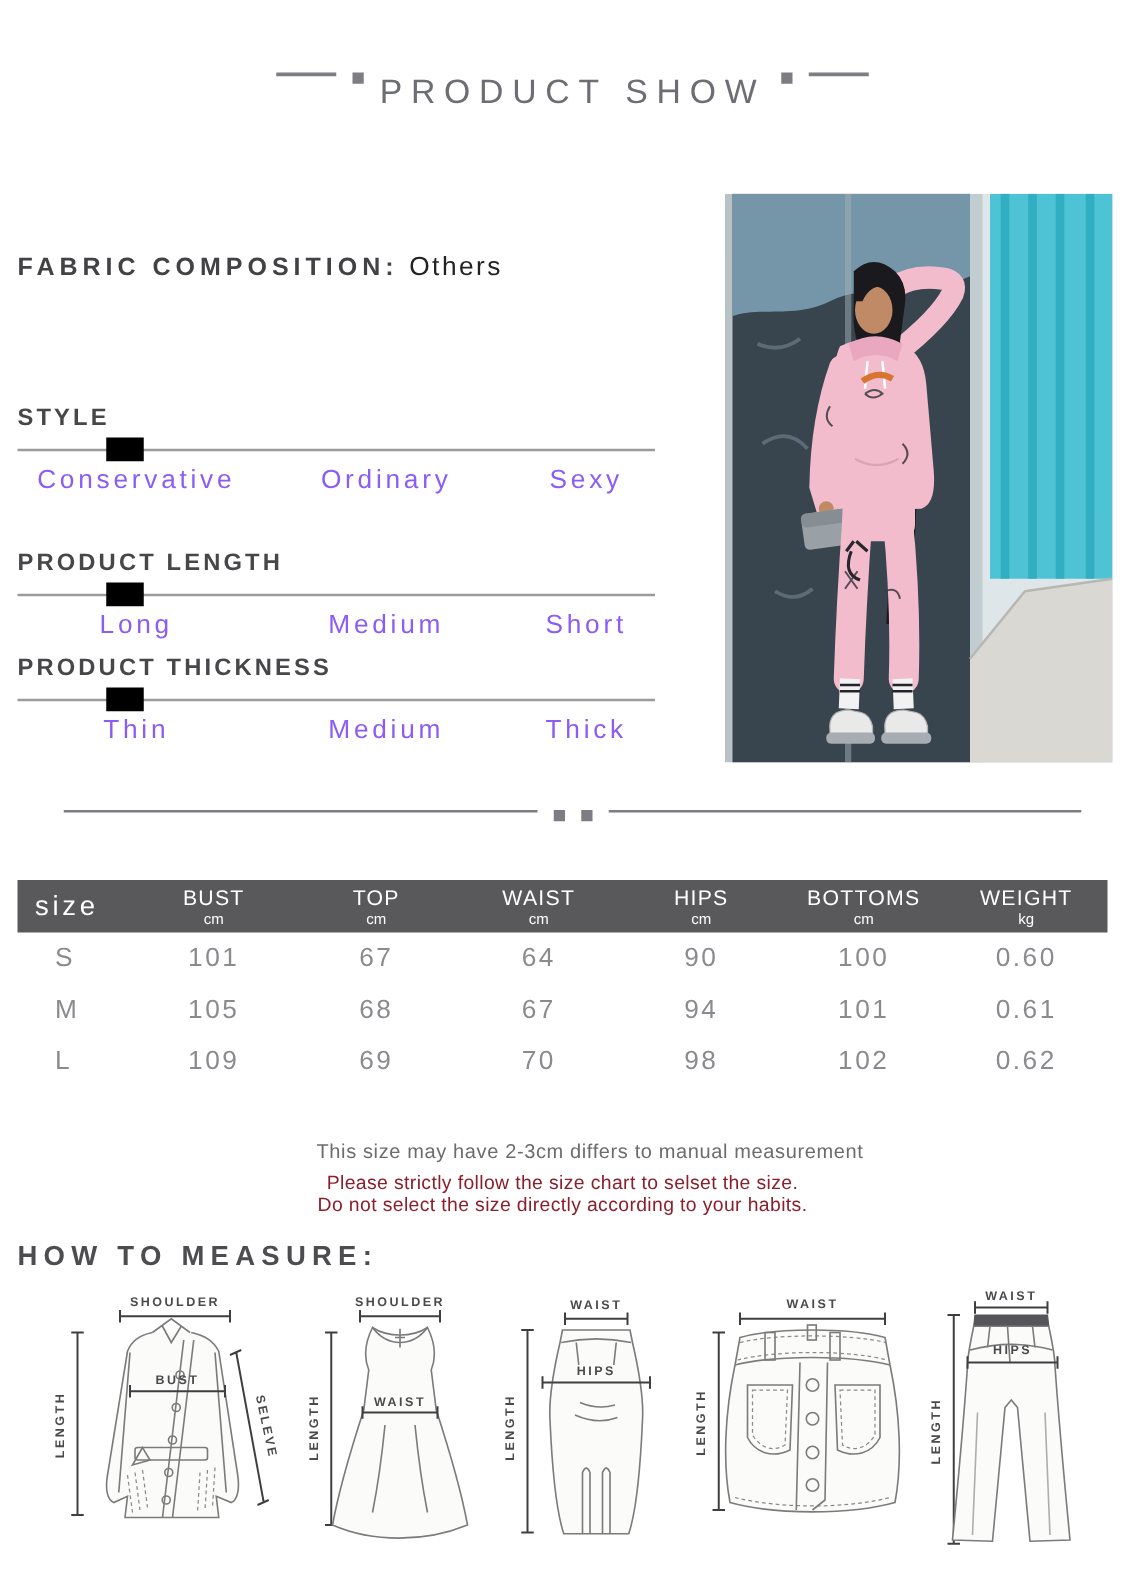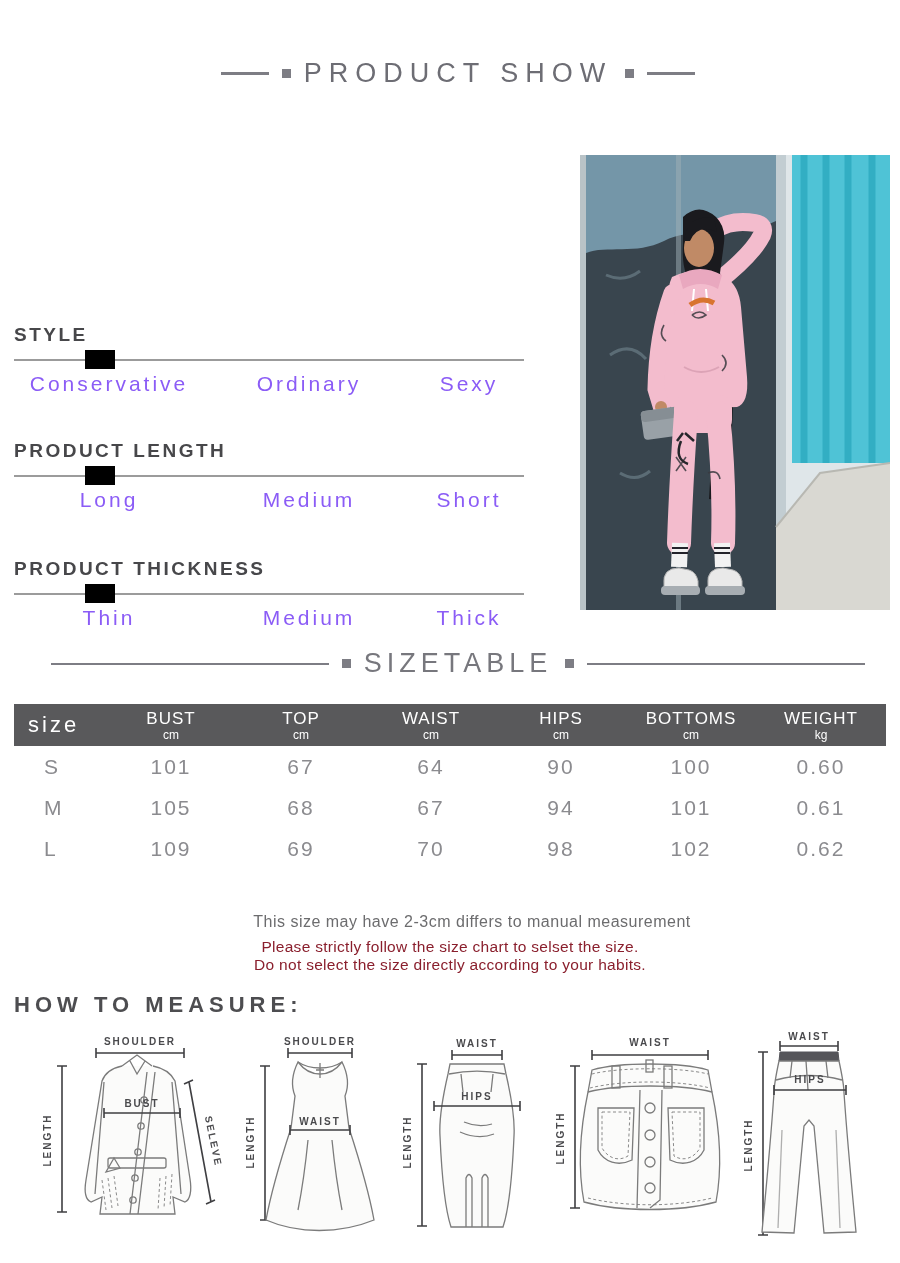--- a/index.html
+++ b/index.html
@@ -1,21 +1,21 @@
 <!DOCTYPE html>
 <html><head>
 <meta charset="utf-8">
 <style>
   html,body{margin:0;padding:0;background:#fff;}
   .page{
     position:relative;width:900px;height:1263px;background:#ffffff;overflow:hidden;
     font-family:"Liberation Sans","DejaVu Sans",sans-serif;color:#4a4a4d;
   }
   
-  .sec-hdr{position:absolute;left:16px;right:0;display:flex;align-items:center;justify-content:center;gap:13px;}
+  .sec-hdr{position:absolute;left:16px;right:0;display:flex;justify-content:center;gap:13px;}
   .hdr1{top:58px;}
   .hdr2{top:648px;padding:0 35px;}
   .hline{height:3px;background:#7d7d84;}
   .hdr1 .hline{width:48px;}
   .hdr2 .hline{flex:1;height:2px;}
   .hsq{width:9px;height:9px;background:#7d7d84;flex:0 0 auto;}
   .hdr-title{font-size:27px;letter-spacing:7px;color:#6d6d74;white-space:nowrap;}
   .hdr2 .hdr-title{letter-spacing:5px;color:#77777d;}
   
   .info-row{position:absolute;left:14px;white-space:nowrap;}
@@ -25,21 +25,21 @@
   .info-val{font-size:21px;letter-spacing:2px;color:#222225;margin-left:4px;}
   .colors-row{position:absolute;left:14px;top:247px;display:flex;align-items:center;}
   .colors-row .info-lbl{margin-right:14px;}
   .swatch{width:45px;height:46px;border-radius:3px;margin-right:4px;border:1px solid rgba(0,0,0,0.07);}
   .swatch.textured{background-image:repeating-linear-gradient(45deg,rgba(255,255,255,0.14) 0 2px,rgba(0,0,0,0.05) 2px 4px);}
   .swatch.bordered{border:2px solid #8a8a8a;}
   
   .attr{position:absolute;left:14px;width:510px;height:80px;}
   .attr-style{top:324px;}
   .attr-length{top:440px;}
-  .attr-thickness{top:558px;}
+  .attr-thickness{top:524px;}
   .attr-title{font-weight:700;font-size:19px;letter-spacing:2.5px;color:#47474a;}
   .attr-line{position:absolute;top:35px;left:0;width:510px;height:2px;background:#9b9b9b;}
   .attr-marker{position:absolute;top:26px;left:71px;width:30px;height:19px;background:#000;}
   .attr-opts{position:absolute;top:48px;left:0;width:510px;display:grid;grid-template-columns:190px 210px 110px;}
   .opt{font-size:21px;letter-spacing:3px;color:#8b5cf6;text-align:center;white-space:nowrap;}
   
   .photo-wrap{position:absolute;left:580px;top:155px;width:310px;height:455px;}
   .photo-wrap svg{display:block;width:100%;height:100%;}
   
   .table{position:absolute;left:14px;top:704px;width:872px;}
@@ -71,20 +71,24 @@
 <div class="page">
 
   <div class="sec-hdr hdr1">
     <span class="hline"></span>
     <span class="hsq"></span>
     <span class="hdr-title">PRODUCT SHOW</span>
     <span class="hsq"></span>
     <span class="hline"></span>
   </div>
 
+  <div class="info-row row-fabric">
+    <span class="info-lbl">FABRIC COMPOSITION:</span>
+    <span class="info-val">Others</span>
+  </div>
 
 
   <div class="attr attr-style">
     <div class="attr-title">STYLE</div>
     <div class="attr-line"></div>
     <div class="attr-marker"></div>
     <div class="attr-opts">
       <span class="opt">Conservative</span>
       <span class="opt">Ordinary</span>
       <span class="opt">Sexy</span>
@@ -172,21 +176,20 @@
         <rect x="81" y="431" width="39" height="9" rx="4" fill="#a7adb2"></rect>
         <path d="M128,430 q-2,-17 15,-17 l10,2 q7,2 9,11 l0,8 l-34,0 z" fill="#e9e9e9" stroke="#b2b2b2"></path>
         <rect x="125" y="431" width="40" height="9" rx="4" fill="#a7adb2"></rect>
       </g>
     </svg>
   </div>
 
   <div class="sec-hdr hdr2">
     <span class="hline"></span>
     <span class="hsq"></span>
-    <span class="hdr-title">SIZETABLE</span>
     <span class="hsq"></span>
     <span class="hline"></span>
   </div>
 
   <div class="table">
     <div class="t-head">
       <div class="th th-size">
           <span class="th-label">size</span>
         </div>
       <div class="th">

